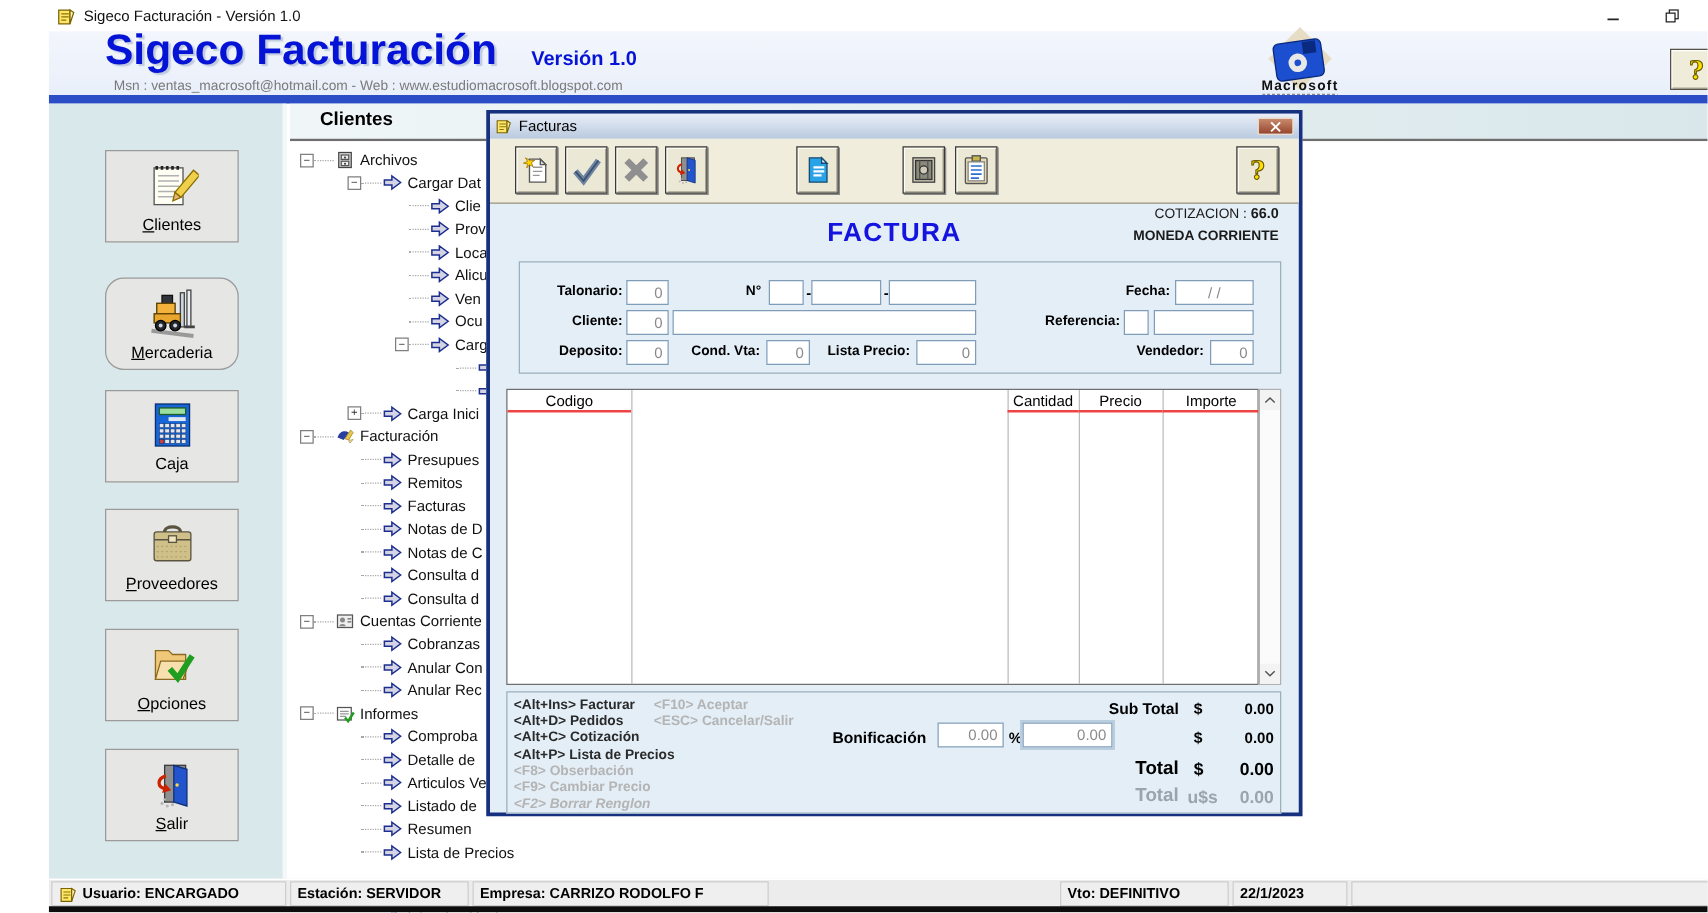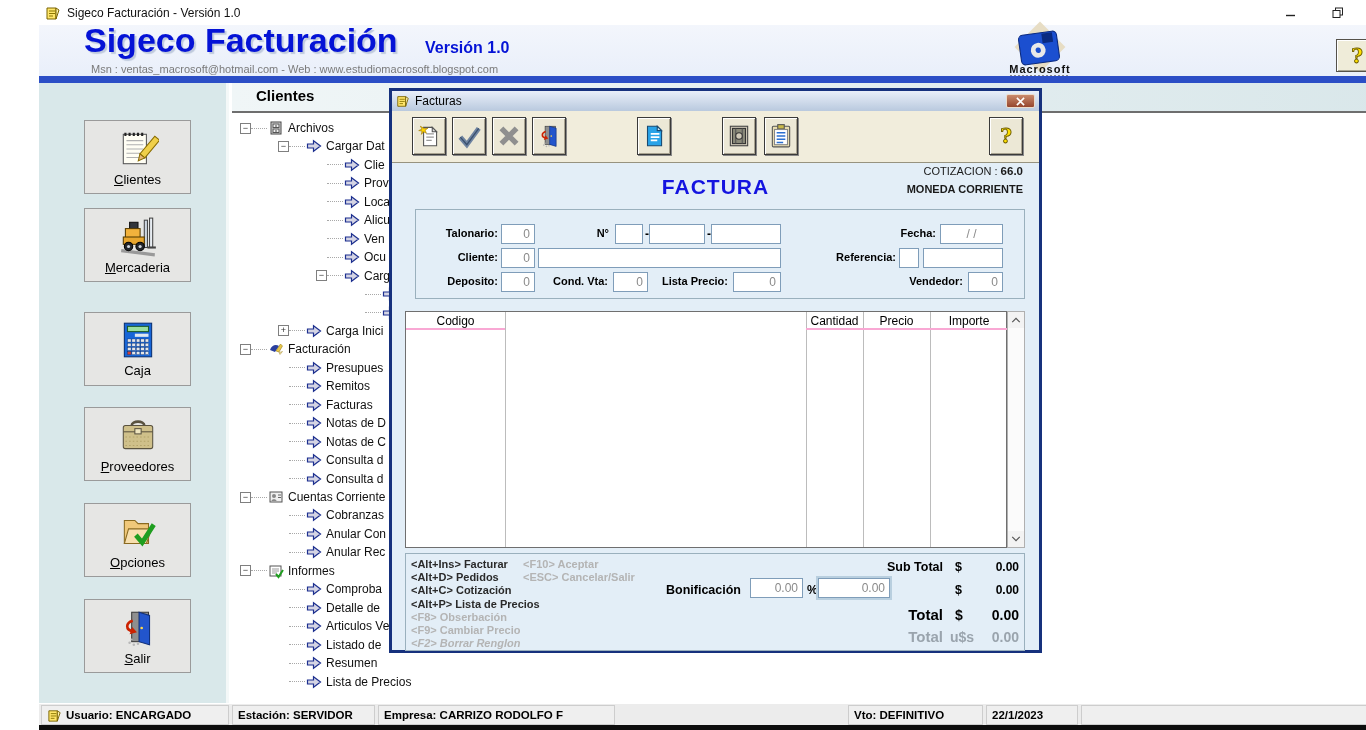--- a/index.html
+++ b/index.html
@@ -71,21 +71,21 @@
   .cotiz{position:absolute;right:16px;top:2px;font-size:11px;color:#1a1a1a;}
   .cotiz b{font-size:11.5px;}
   .moneda{position:absolute;right:16px;top:20px;font-size:11px;font-weight:600;color:#1a1a1a;}
   .grp{border:1px solid #9ab0bd;position:absolute;background:#e3eef7;}
   .flbl{position:absolute;font-size:11px;font-weight:bold;color:#000;text-align:right;}
   .fin{position:absolute;height:20px;border:1px solid #7f9db9;background:#fff;font-size:12px;
        color:#8a8a8a;text-align:right;padding:0 4px;font-family:"Liberation Sans",sans-serif;}
   .fin.ctr{text-align:center;}
   .dash{position:absolute;font-size:12px;font-weight:bold;color:#000;}
   .grid{position:absolute;left:13px;top:148px;width:602px;height:237px;background:#fff;border:1px solid #6f6f6f;}
-  .gh{position:absolute;top:0;height:18px;font-size:12px;color:#000;text-align:center;line-height:18px;border-bottom:2px solid #f9a8d4;}
+  .gh{position:absolute;top:0;height:18px;font-size:12px;color:#000;text-align:center;line-height:18px;border-bottom:2px solid #ef4444;}
   .gsep{position:absolute;top:0;bottom:0;width:1px;background:#bcbcbc;}
   .vsb{position:absolute;left:615px;top:148px;width:18px;height:237px;background:#fbfbfb;border:1px solid #b0b0b0;}
   .vsb .arr{position:absolute;left:0;width:16px;height:16px;background:#f3f3f3;display:flex;align-items:center;justify-content:center;cursor:pointer;}
   .sc{position:absolute;font-size:11px;font-weight:bold;white-space:nowrap;}
   .sc-on{color:#2a2a2a;} .sc-off{color:#b4b4b4;}
   .tlab{position:absolute;font-weight:bold;color:#000;}
   .tgray{color:#9aa4ad !important;}
   .fin.focus{box-shadow:0 0 0 2px #b9cfdf;}
 
   
@@ -163,21 +163,21 @@
               <line x1="7" y1="6" x2="27" y2="6" stroke="#222" stroke-width="3" stroke-dasharray="2 2"></line>
               <path d="M9 12h16M9 16h16M9 20h16M9 24h16M9 28h16" stroke="#b0b0b0"></path>
               <g transform="rotate(40 28 22)">
                 <rect x="25" y="6" width="6" height="22" fill="#f0d04a" stroke="#8a6d00"></rect>
                 <path d="M25 28l3 6 3-6z" fill="#e8b87a" stroke="#8a6d00"></path>
               </g>
             </svg>
           </span>
           <span class="lbl"><u>C</u>lientes</span>
         </div>
-        <div class="side-btn" style="top: 125px;">
+        <div class="side-btn" style="top: 139px; border-radius: 15px;">
           <span class="icn" style="width: 42px; height: 42px;">
             <svg viewBox="0 0 40 40">
               <path d="M4 33l32 4" stroke="#999" stroke-width="3"></path>
               <rect x="26" y="4" width="3" height="26" fill="#cdd6e0" stroke="#444"></rect>
               <rect x="31" y="2" width="3" height="28" fill="#e8edf2" stroke="#444"></rect>
               <rect x="12" y="6" width="8" height="9" fill="#31353b" stroke="#111"></rect>
               <rect x="8" y="12" width="14" height="10" fill="#f2b23c" stroke="#553c00"></rect>
               <rect x="6" y="20" width="20" height="7" fill="#e8a62e" stroke="#553c00"></rect>
               <circle cx="11" cy="29" r="4" fill="#23262b" stroke="#000"></circle>
               <circle cx="22" cy="29" r="4" fill="#23262b" stroke="#000"></circle>

